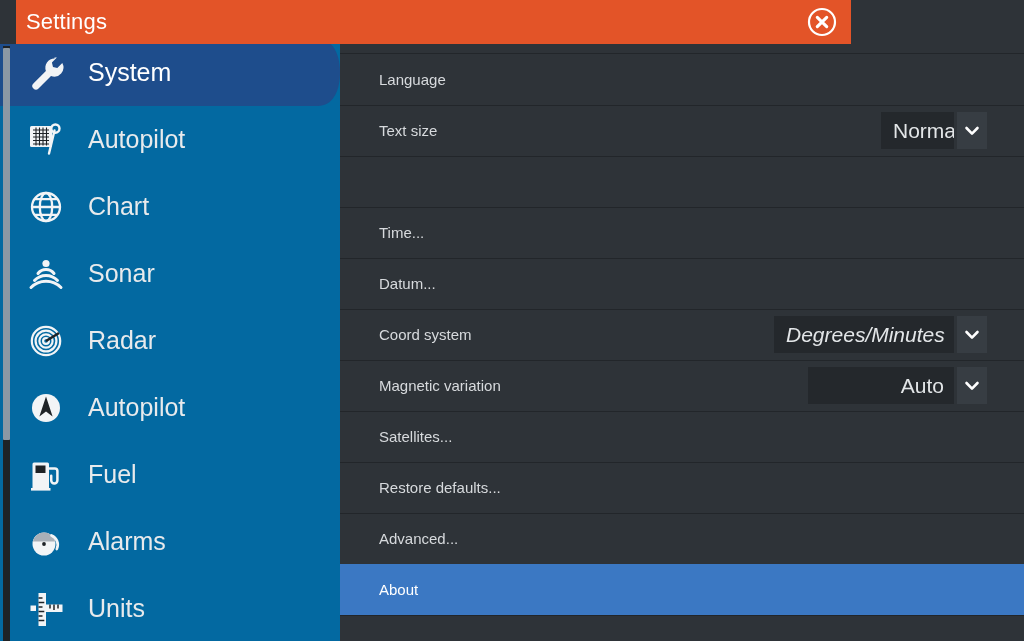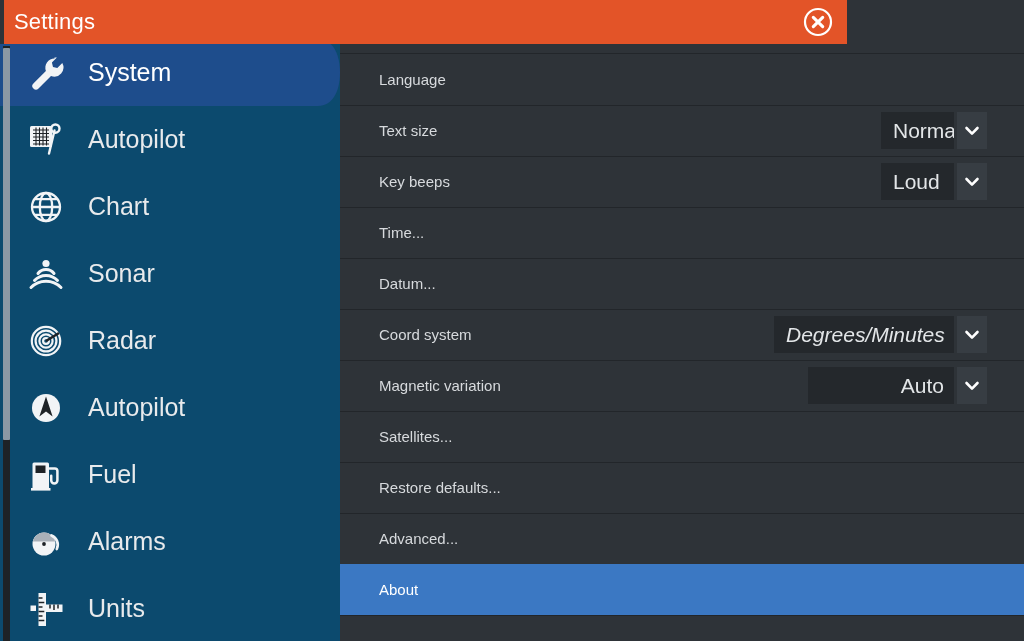--- a/index.html
+++ b/index.html
@@ -13,25 +13,24 @@
     height: 641px;
     overflow: hidden;
     background: #2e3338;
     font-family: "Liberation Sans", sans-serif;
     -webkit-font-smoothing: antialiased;
   }
 
   
   #titlebar {
     position: absolute;
-    left: 4px; top: 0;
+    left: 16px; top: 0;
     width: 835px; height: 44px;
     background: #e35428;
     z-index: 40;
-    padding-left: 8px;
   }
   #title-text {
     position: absolute;
     left: 10px; top: 0;
     height: 44px;
     line-height: 44px;
     font-size: 22px;
     color: #ffffff;
     letter-spacing: 0.2px;
     white-space: nowrap;
@@ -41,21 +40,21 @@
     right: 14px; top: 7px;
     width: 30px; height: 30px;
     cursor: pointer;
   }
 
   
   #sidebar {
     position: absolute;
     left: 0; top: 44px;
     width: 340px; height: 597px;
-    background: #0c4a6e;
+    background: #0369a1;
     overflow: hidden;
     z-index: 20;
   }
   .side-item {
     position: absolute;
     left: 0;
     width: 340px;
     height: 67px;
     display: flex;
     align-items: center;
@@ -195,31 +194,20 @@
         <div class="dropdown" style="right: 37px;">
           <div class="dd-value" style="width: 73px;">Normal</div>
           <div class="dd-arrow">
             <svg width="18" height="18" viewBox="0 0 18 18">
               <path d="M3.5 6 L9 11.6 L14.5 6" fill="none" stroke="#ffffff" stroke-width="2.6" stroke-linecap="round" stroke-linejoin="round"></path>
             </svg>
           </div>
         </div>
       </div>
       <div class="row-sep" style="top: 112px;"></div>
-      <div class="row" style="top: 112px;">
-        <span class="row-label">Key beeps</span>
-        <div class="dropdown" style="right: 37px;">
-          <div class="dd-value" style="width: 73px;">Loud</div>
-          <div class="dd-arrow">
-            <svg width="18" height="18" viewBox="0 0 18 18">
-              <path d="M3.5 6 L9 11.6 L14.5 6" fill="none" stroke="#ffffff" stroke-width="2.6" stroke-linecap="round" stroke-linejoin="round"></path>
-            </svg>
-          </div>
-        </div>
-      </div>
       <div class="row-sep" style="top: 163px;"></div>
       <div class="row" style="top: 163px;">
         <span class="row-label">Time...</span>
       </div>
       <div class="row-sep" style="top: 214px;"></div>
       <div class="row" style="top: 214px;">
         <span class="row-label">Datum...</span>
       </div>
       <div class="row-sep" style="top: 265px;"></div>
       <div class="row" style="top: 265px;">

